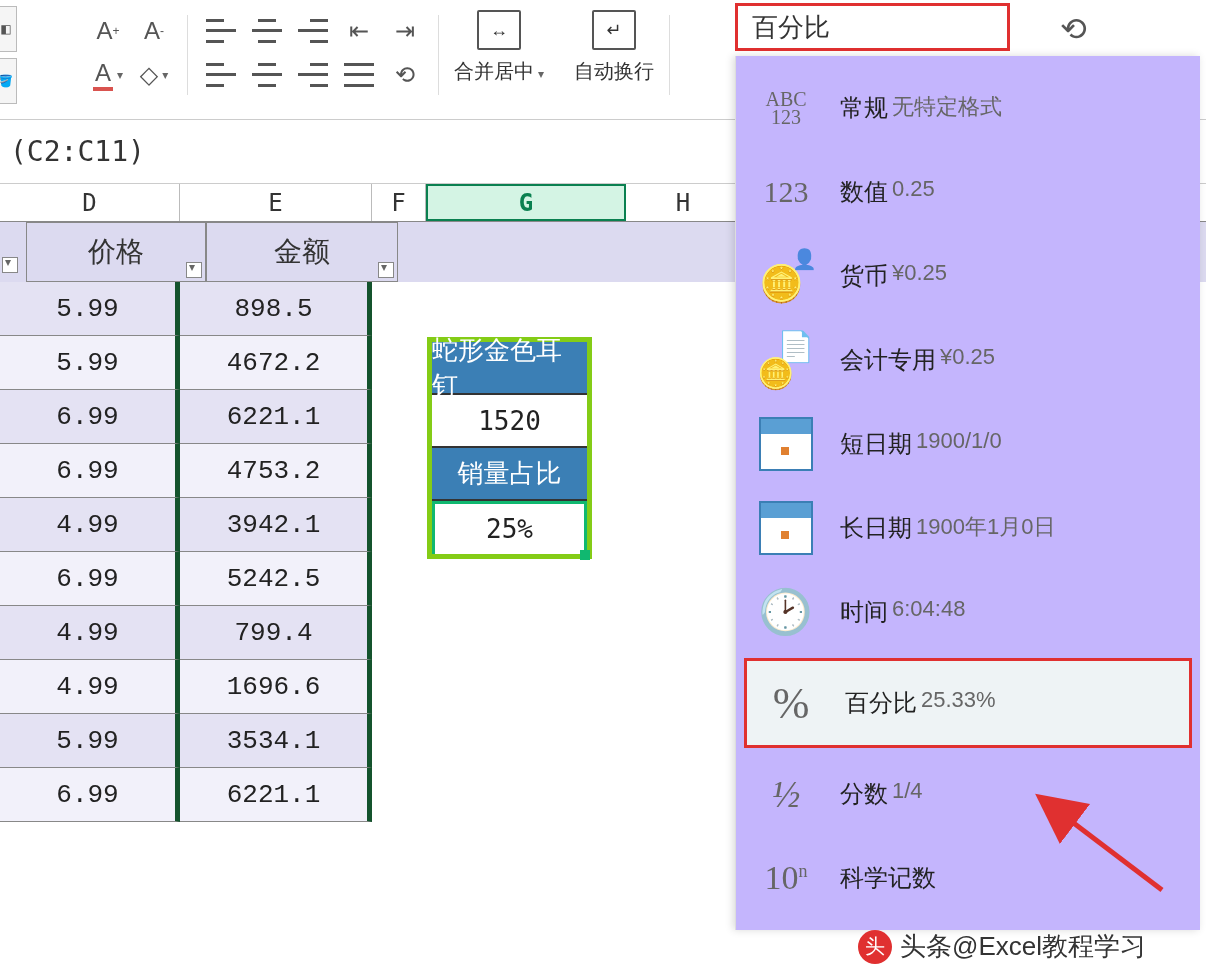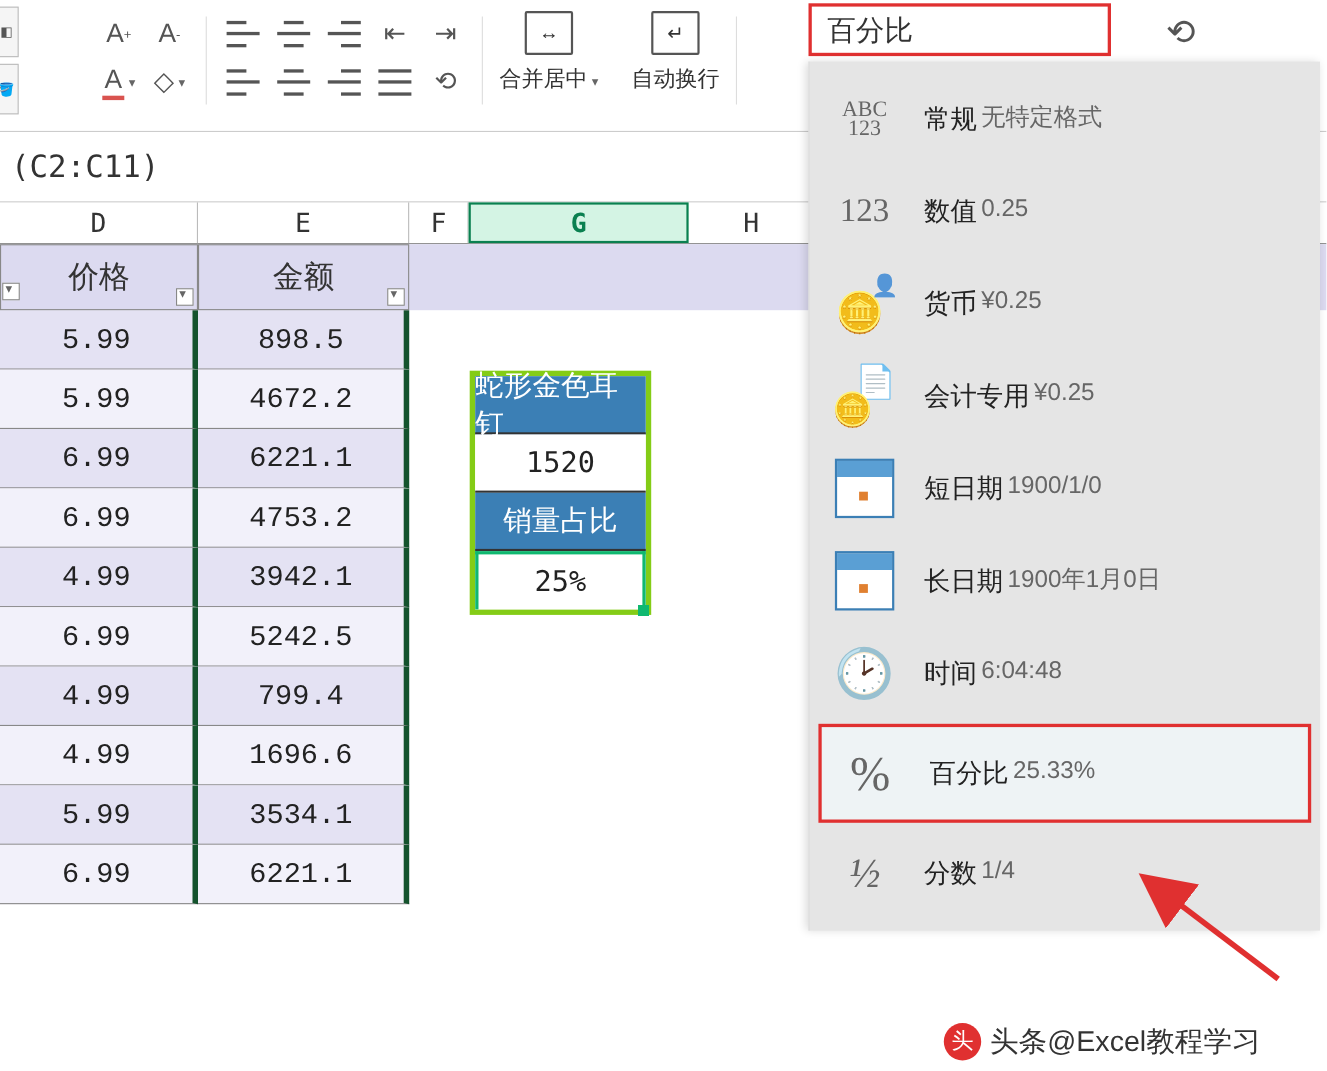--- a/index.html
+++ b/index.html
@@ -39,40 +39,40 @@
 
 .formula-bar { padding: 15px 10px; font-size: 28px; color: #333; border-bottom: 1px solid #ccc; font-family: Consolas, monospace; }
 
 
 .col-headers { display: flex; height: 38px; border-bottom: 1.5px solid #888; }
 .col-h { text-align: center; font-size: 24px; color: #333; font-family: Consolas, monospace; border-right: 1px solid #bbb; display: flex; align-items: center; justify-content: center; }
 .col-h.selected { background: #d4f4e4; color: #0a8050; font-weight: bold; border: 2px solid #0a8050; }
 
 
 .data-table { display: flex; flex-direction: column; }
-.table-header-row { display: flex; height: 60px; background: #dcdaf0; }
+.table-header-row { display: flex; height: 60px; background: #dcdaf0; padding-left: 26px; }
 .th-cell { border: 1px solid #888; display: flex; align-items: center; justify-content: center; font-size: 28px; color: #333; position: relative; }
 .filter-ic { position: absolute; bottom: 3px; right: 3px; width: 16px; height: 16px; border: 1.5px solid #888; background: #fff; }
 .filter-ic::after { content: "▾"; position: absolute; top: -3px; left: 2px; font-size: 12px; color: #666; }
 .data-row { display: flex; height: 54px; }
 .td-cell { border-right: 5px solid #14532d; border-bottom: 1px solid #888; display: flex; align-items: center; justify-content: center; font-size: 26px; font-family: Liberation Mono, monospace; color: #222; }
 .data-row:nth-child(even) .td-cell { background: #e4e2f3; }
 .data-row:nth-child(odd) .td-cell { background: #f2f1fa; }
 
 
 .info-box { position: absolute; top: 337px; left: 427px; width: 165px; border: 5px solid #84cc16; }
 .info-box .irow { height: 53px; display: flex; align-items: center; justify-content: center; font-size: 26px; border-bottom: 2px solid #333; }
 .info-box .irow.blue { background: #3b7fb5; color: #fff; }
 .info-box .irow.white { background: #fff; color: #222; font-family: Consolas, monospace; }
 .info-box .irow.active { border: 3px solid #10b870; position: relative; }
 .info-box .irow.active::after { content: ""; position: absolute; bottom: -6px; right: -6px; width: 10px; height: 10px; background: #10b870; }
 .info-box .irow:last-child { border-bottom: none; }
 
 
-.format-menu { position: absolute; top: 56px; left: 735px; width: 465px; background: #e5e5e5; box-shadow: -2px 0 8px rgba(0,0,0,0.15); border-left: 1px solid #ddd; padding: 10px 0; }
+.format-menu { position: absolute; top: 56px; left: 735px; width: 465px; background: #c4b5fd; box-shadow: -2px 0 8px rgba(0,0,0,0.15); border-left: 1px solid #ddd; padding: 10px 0; }
 .format-item { display: flex; align-items: center; padding: 12px 20px; gap: 24px; }
 .format-item.highlight { border: 3px solid #e03030; background: #eef3f5; margin: 4px 8px; padding: 12px 14px; }
 .format-icon { width: 60px; height: 60px; display: flex; align-items: center; justify-content: center; font-size: 30px; color: #666; font-family: "Times New Roman", serif; flex-shrink: 0; }
 .format-text { display: flex; flex-direction: row; gap: 4px; }
 .format-title { font-size: 24px; color: #222; font-weight: 500; }
 .format-example { font-size: 22px; color: #666; }
 
 .icon-abc123 { font-size: 20px; line-height: 0.9; text-align: center; }
 .icon-cal { width: 54px; height: 54px; border: 2px solid #3b7fb5; background: linear-gradient(#5a9fd4 0 30%, #fff 30%); position: relative; }
 .icon-cal::after { content: ""; position: absolute; top: 55%; left: 40%; width: 8px; height: 8px; background: #e08030; }
@@ -331,20 +331,29 @@
     </div>
     <div class="format-item">
       <div class="format-icon">
         <span class="icon-frac">½</span>
       </div>
       <div class="format-text">
         <div class="format-title">分数</div>
         <div class="format-example">1/4</div>
       </div>
     </div>
+    <div class="format-item">
+      <div class="format-icon">
+        <span class="icon-sci">10<sup>n</sup></span>
+      </div>
+      <div class="format-text">
+        <div class="format-title">科学记数</div>
+        <div class="format-example"></div>
+      </div>
+    </div>
   </div>
 
 <div class="arrow-annot">
   <svg width="120" height="90">
       <defs>
         <marker id="ah" markerWidth="12" markerHeight="12" refX="2" refY="5" orient="auto">
           <polygon points="0,0 10,5 0,10" fill="#e03030"></polygon>
         </marker>
       </defs>
   <line x1="110" y1="80" x2="15" y2="8" stroke="#e03030" stroke-width="5" marker-end="url(#ah)"></line>

